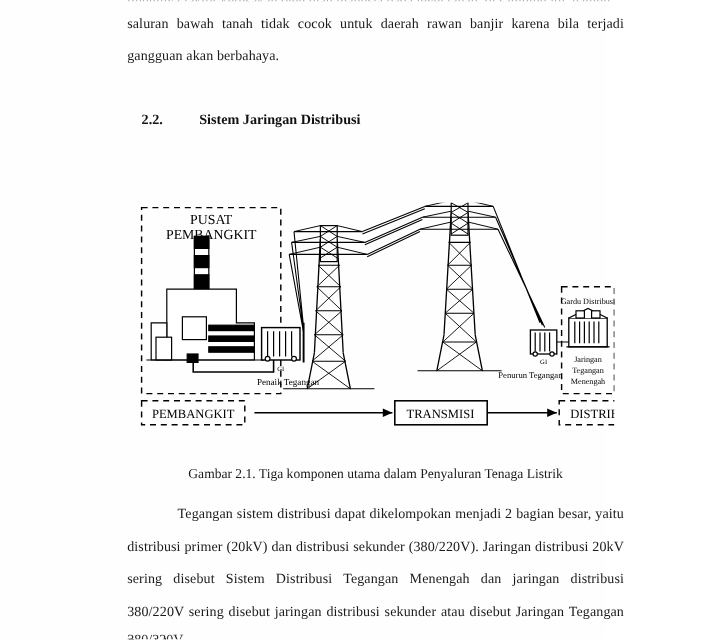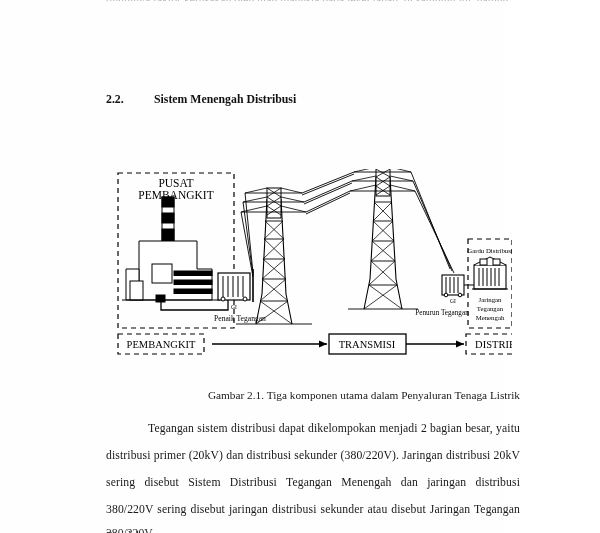--- a/index.html
+++ b/index.html
@@ -59,41 +59,41 @@
   
   .heading {
     position: absolute;
     left: 106px;
     top: 92px;
     width: 414px;
     font-weight: bold;
     font-size: 11.8px;
     color: #111;
   }
-  .heading .num { display: inline-block; width: 48px; }
+  .heading .num { display: inline-block; width: 48px; margin-left: 12px; }
 
   .block-para-1 { position: absolute; left: 106px; top: 128px; width: 414px; }
   .block-para-2 { position: absolute; left: 106px; top: 415px; width: 414px; }
 
   
   .figure {
     position: absolute;
     left: 112px;
     top: 169px;
     width: 400px;
     height: 200px;
   }
   .figure svg { display: block; }
 
   .caption {
     position: absolute;
     left: 106px;
     top: 389px;
     width: 414px;
-    text-align: right;
+    text-align: center;
     font-size: 11.3px;
     color: #1a1a1a;
   }
 
   .bottom-clip {
     position: absolute;
     left: 106px;
     top: 520px;
     width: 414px;
     height: 13px;
@@ -103,23 +103,26 @@
     color: #2a2a2a;
   }
 </style>
 </head>
 <body>
 
 <div class="page">
 
   <div class="clipline">tingginya faktor kerusakan oleh ulah manusia pada level tanah, di samping itu, namun</div>
 
+  <div class="content" style="top:6px;">
+    <p class="para">saluran bawah tanah tidak cocok untuk daerah rawan banjir karena bila terjadi gangguan akan berbahaya.</p>
+  </div>
 
   <div class="heading">
-    <span class="num">2.2.</span><span>Sistem Menengah Distribusi</span>
+    <span class="num">2.2.</span><span>Sistem Jaringan Distribusi</span>
   </div>
 
 
   <div class="figure">
     <svg width="400" height="200" viewBox="0 0 400 200" xmlns="http://www.w3.org/2000/svg">
       <g stroke="#000" fill="none" stroke-width="1">
 
         <rect x="6" y="4" width="116" height="155" stroke="#000" stroke-width="1.2" stroke-dasharray="5,4" fill="none"></rect>
 
         <rect x="50" y="28" width="12" height="44" fill="#fff"></rect>

